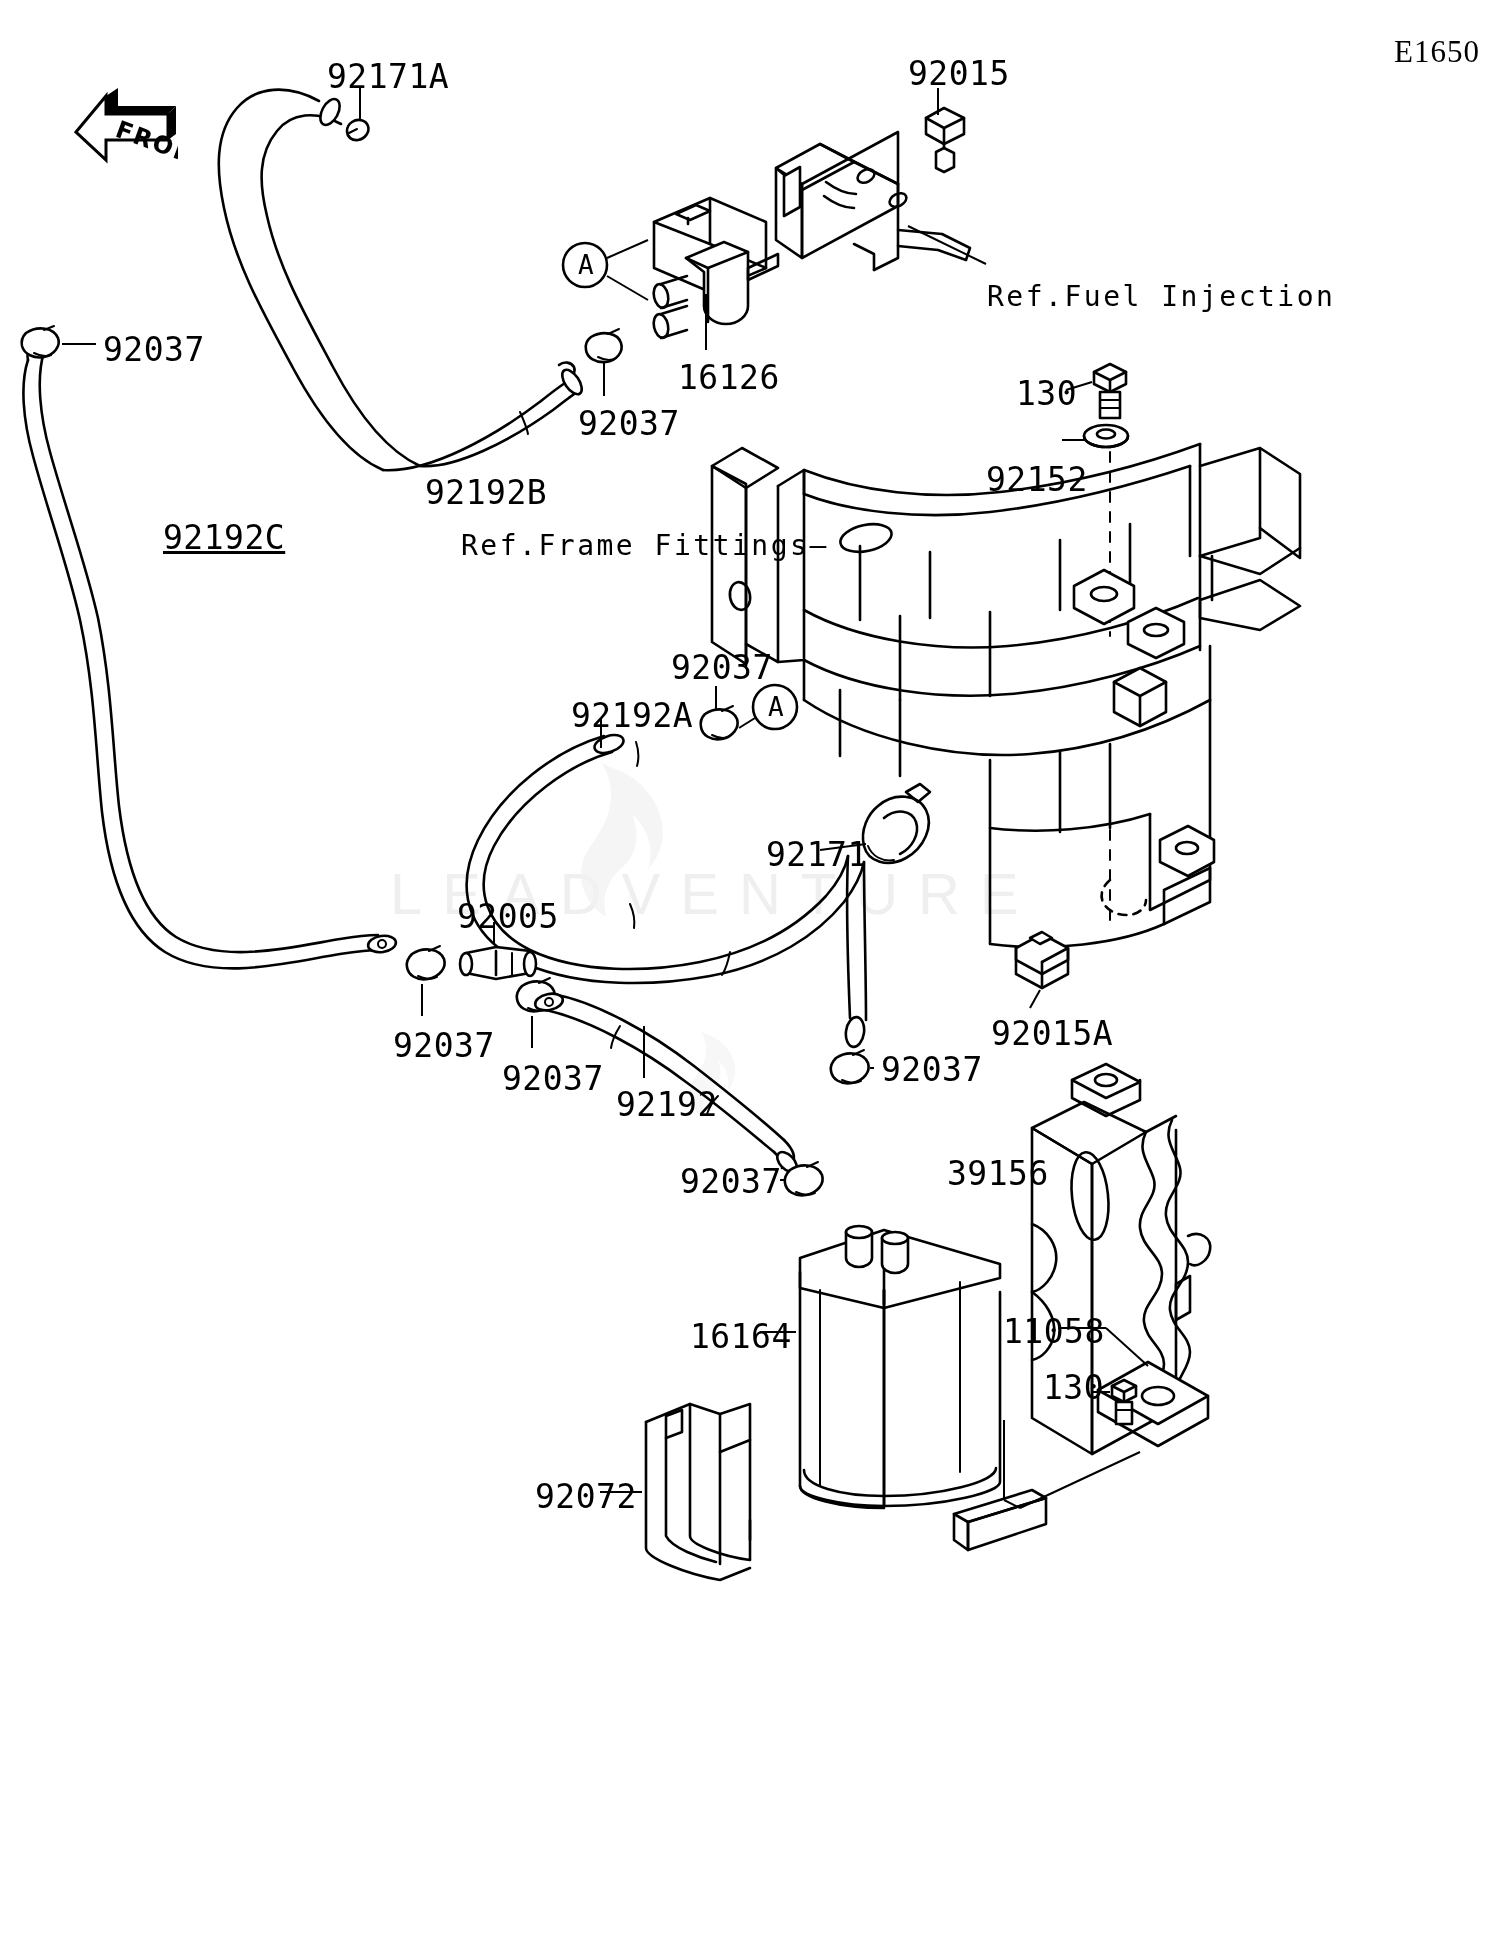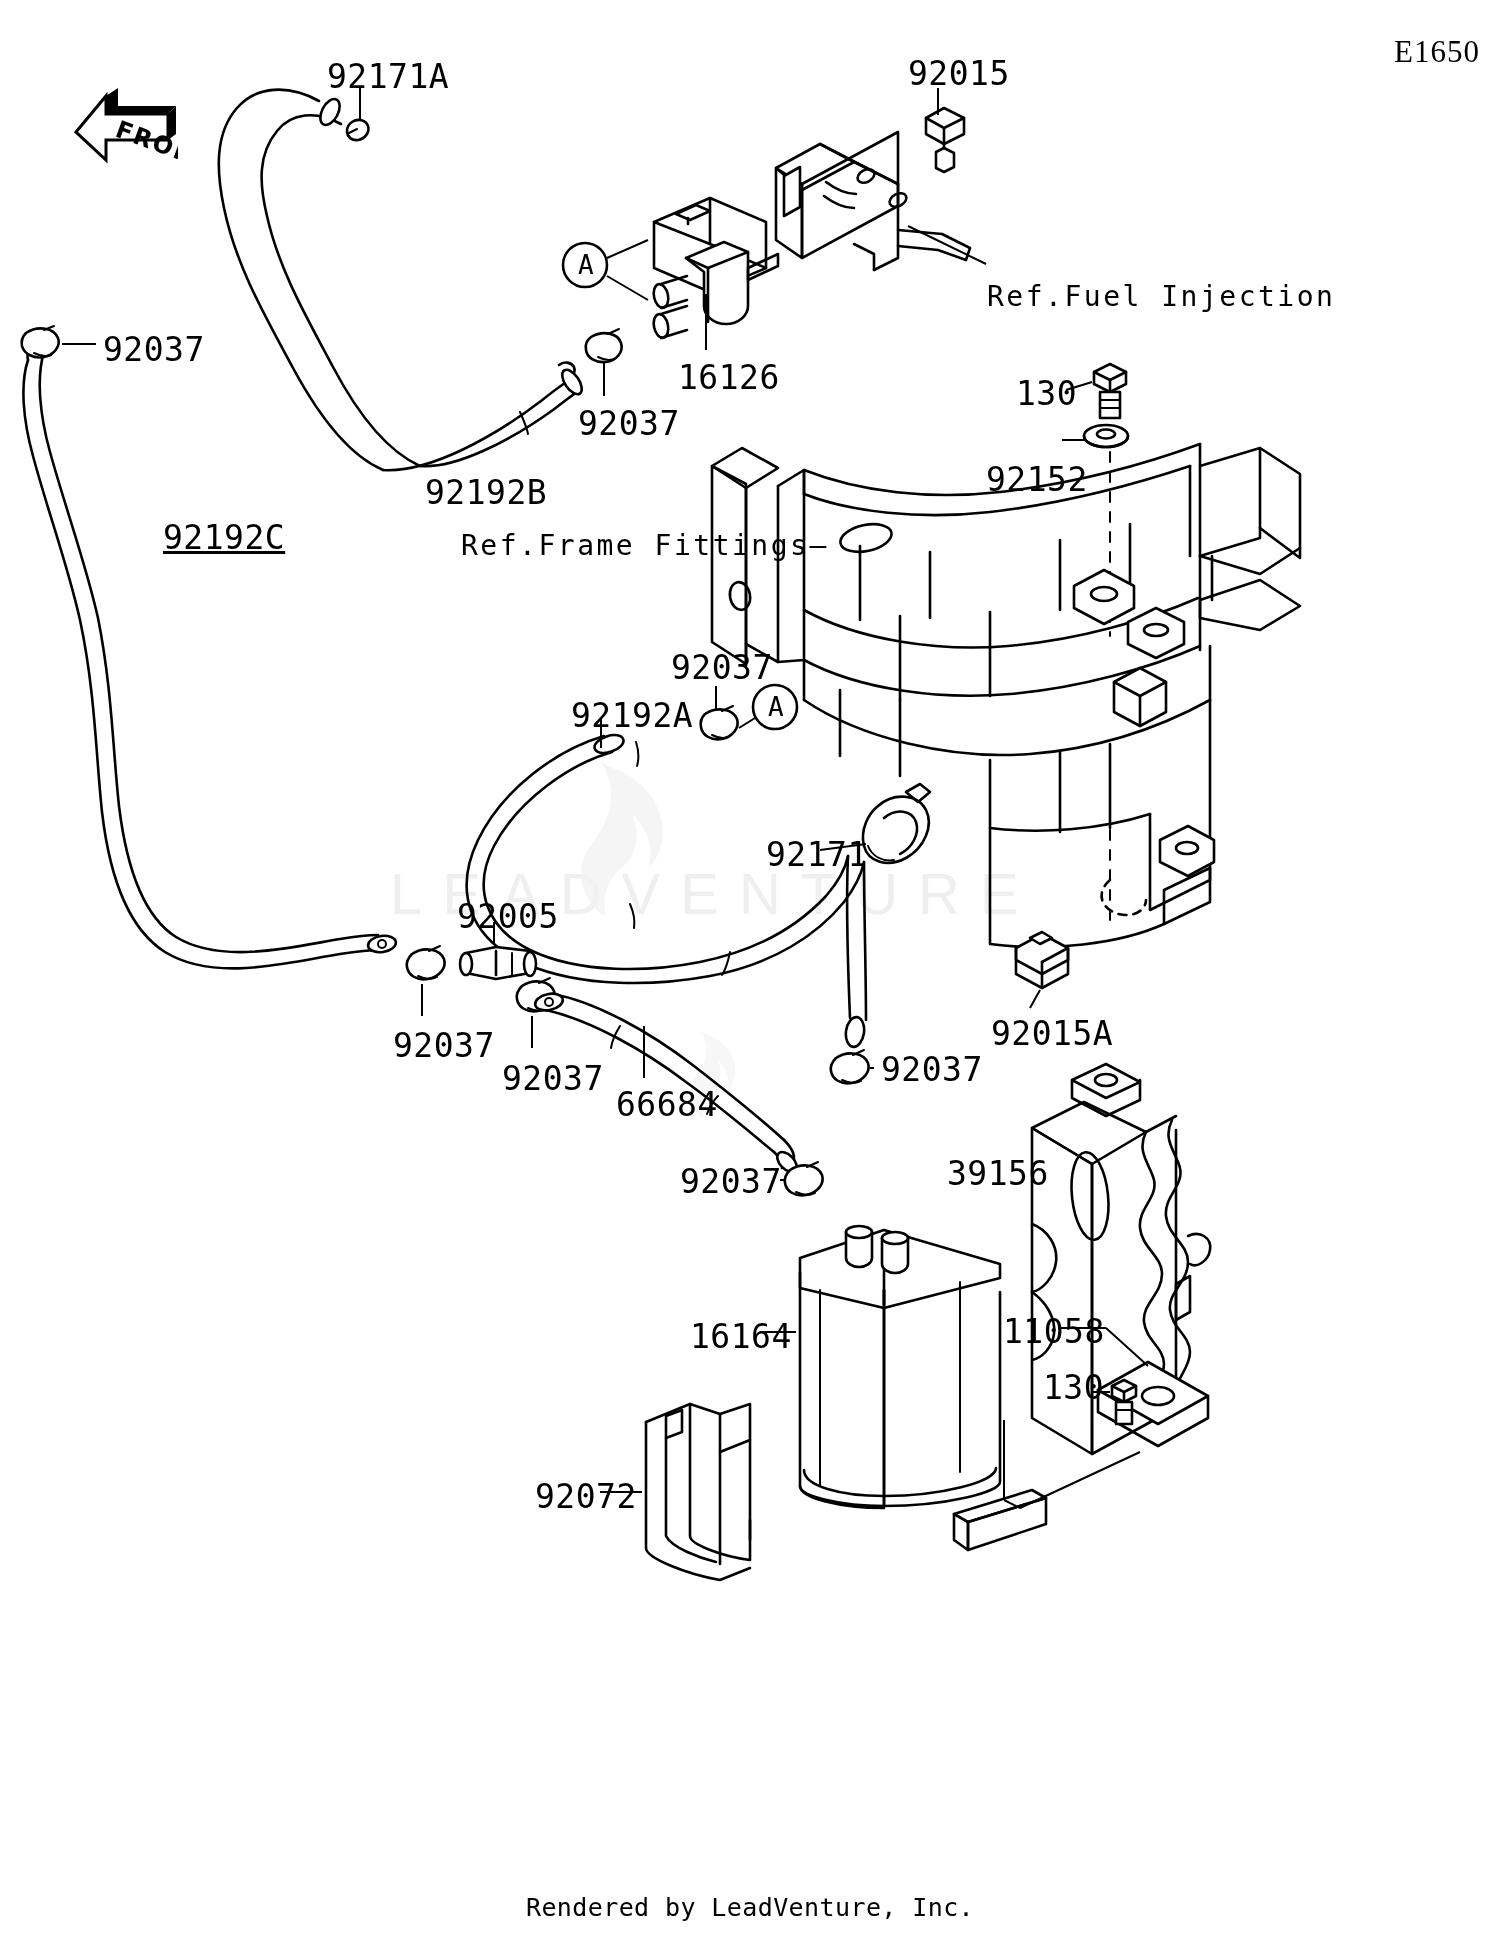--- a/index.html
+++ b/index.html
@@ -428,25 +428,24 @@
   <div class="lbl" style="left:425px;top:476px;">92192B</div>
   <div class="lbl" style="left:163px;top:521px;text-decoration:underline;">92192C</div>
   <div class="lbl" style="left:671px;top:651px;">92037</div>
   <div class="lbl" style="left:571px;top:699px;">92192A</div>
   <div class="lbl" style="left:766px;top:838px;">92171</div>
   <div class="lbl" style="left:457px;top:900px;">92005</div>
   <div class="lbl" style="left:991px;top:1017px;">92015A</div>
   <div class="lbl" style="left:393px;top:1029px;">92037</div>
   <div class="lbl" style="left:502px;top:1062px;">92037</div>
   <div class="lbl" style="left:881px;top:1053px;">92037</div>
-  <div class="lbl" style="left:616px;top:1088px;">66684</div>
+  <div class="lbl" style="left:616px;top:1088px;">92192</div>
   <div class="lbl" style="left:680px;top:1165px;">92037</div>
   <div class="lbl" style="left:947px;top:1157px;">39156</div>
   <div class="lbl" style="left:690px;top:1320px;">16164</div>
   <div class="lbl" style="left:1003px;top:1315px;">11058</div>
   <div class="lbl" style="left:1043px;top:1371px;">130</div>
   <div class="lbl" style="left:535px;top:1480px;">92072</div>
 
   <div class="lbl" style="left:578px;top:252px;font-size:26px;">A</div>
   <div class="lbl" style="left:768px;top:694px;font-size:26px;">A</div>
 
-  <div class="footer">Rendered by LeadVenture, Inc.</div>
 </div>
 
 </body></html>

